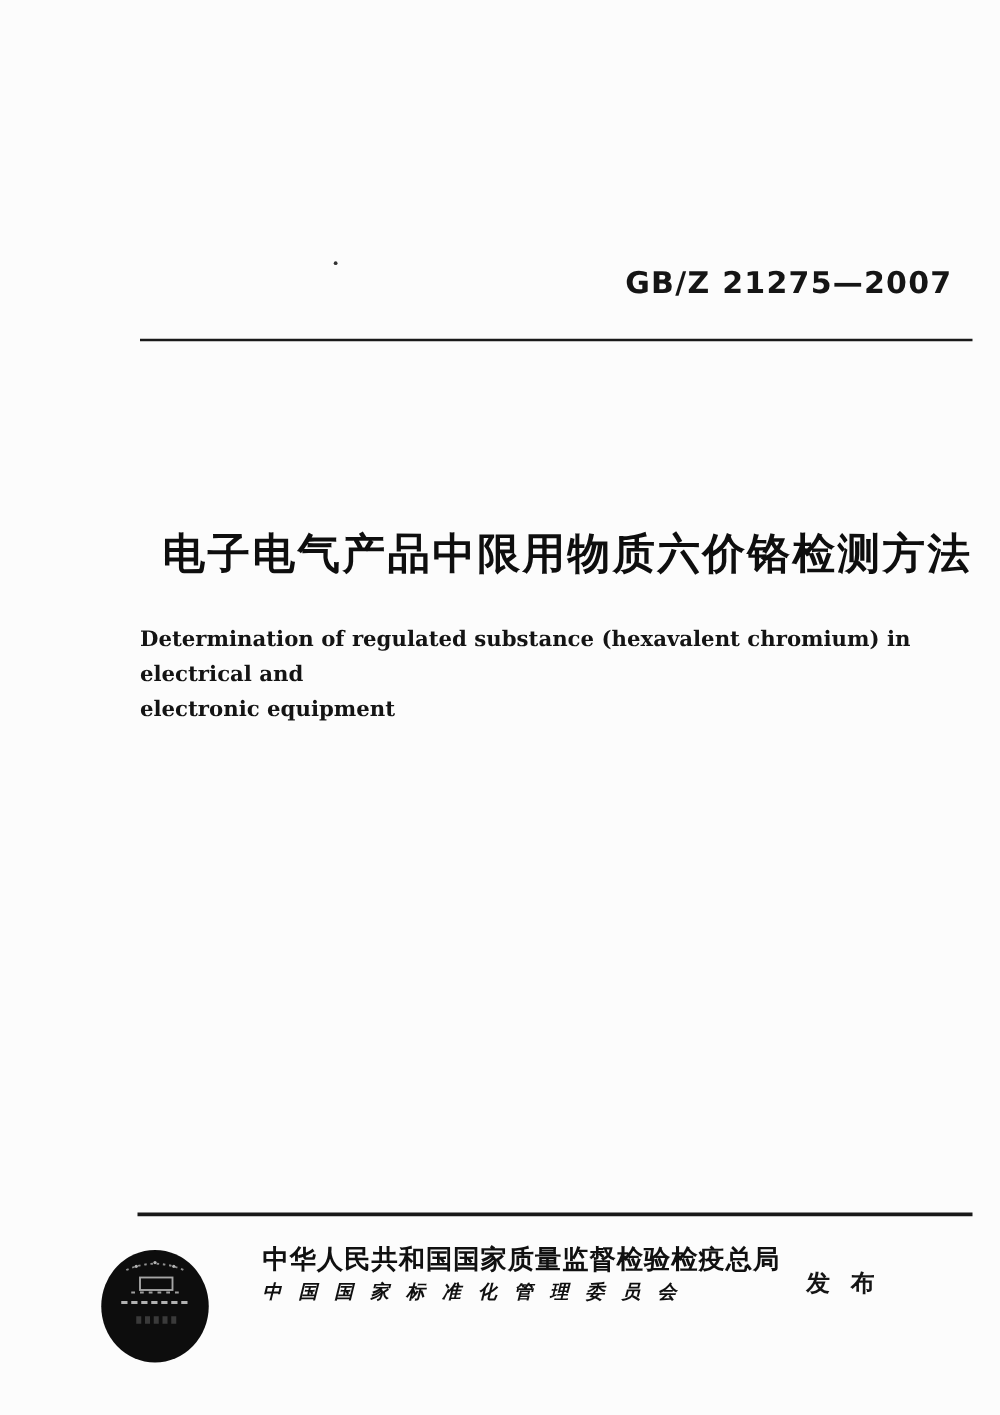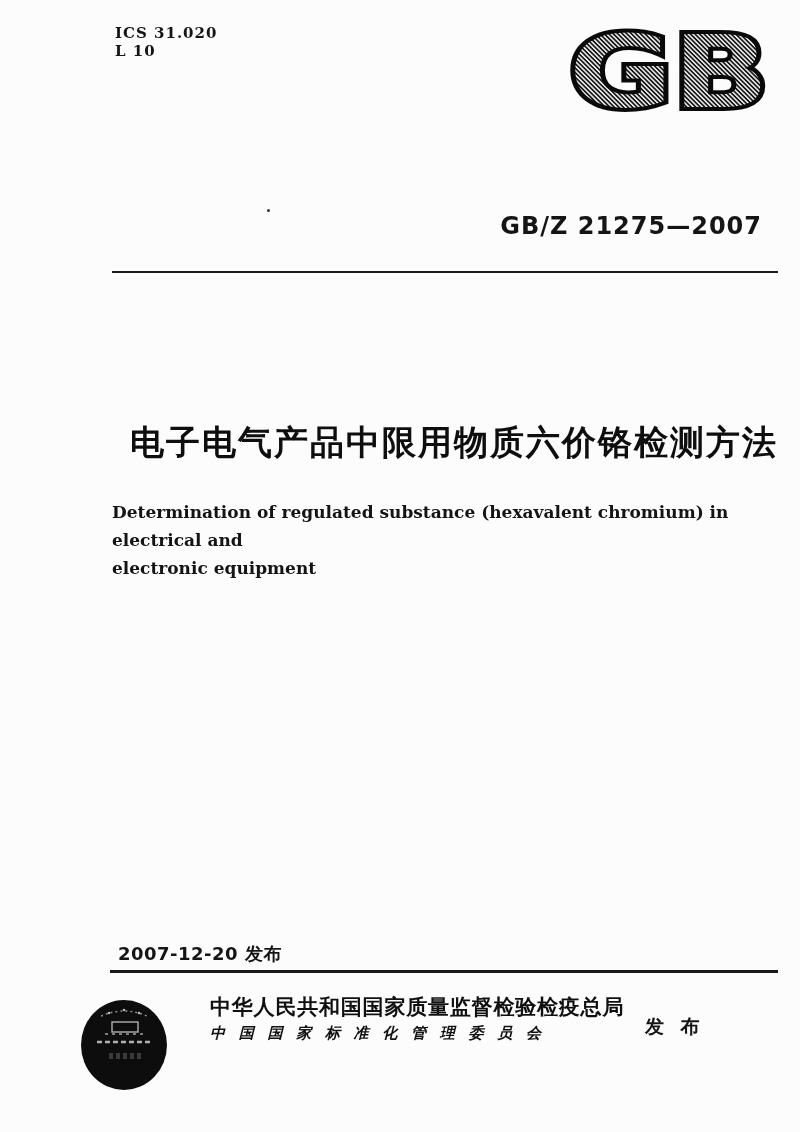--- a/index.html
+++ b/index.html
@@ -79,51 +79,35 @@
     font-weight:bold;font-size:19px;word-spacing:10px;white-space:nowrap;
   }
   
   .speck{position:absolute;left:267px;top:209px;width:3px;height:3px;background:#333;border-radius:50%;}
 </style>
 </head>
 <body>
 
 <div class="page">
 
-  <div class="ics-block">
-    <div>ICS 31.020</div>
-    <div>L 10</div>
-  </div>
 
-  <div class="gb-logo">
-    <svg width="206" height="90" viewBox="0 0 206 90" xmlns="http://www.w3.org/2000/svg">
-      <defs>
-        <pattern id="hatch" patternUnits="userSpaceOnUse" width="3.2" height="3.2" patternTransform="rotate(45)">
-          <rect width="3.2" height="3.2" fill="#f2f2f2"></rect>
-          <rect width="3.2" height="1.7" fill="#161616"></rect>
-        </pattern>
-      </defs>
-      <text x="3" y="81" font-family="'DejaVu Sans', sans-serif" font-weight="bold" font-size="100" textLength="200" lengthAdjust="spacingAndGlyphs" stroke="#0a0a0a" stroke-width="8" paint-order="stroke" fill="url(#hatch)">GB</text>
-    </svg>
-  </div>
 
 
   <div class="std-number">GB/Z 21275—2007</div>
   <div class="speck"></div>
 
   <div class="rule-1"></div>
 
   <div class="main-title">电子电气产品中限用物质六价铬检测方法</div>
 
   <div class="en-title">
     <div>Determination of regulated substance (hexavalent chromium) in electrical and</div>
     <div>electronic equipment</div>
   </div>
 
-  <div class="issue-date">2007-12-20 发布</div>
 
   <div class="rule-2"></div>
 
   <div class="emblem">
     <svg width="90" height="94" viewBox="0 0 90 94" xmlns="http://www.w3.org/2000/svg">
       <ellipse cx="45" cy="47" rx="43" ry="45" fill="#0d0d0d"></ellipse>
       <g opacity="0.75">
         <path d="M18 44 H74" stroke="#e8e8e8" stroke-width="2.5" stroke-dasharray="5 3"></path>
         <path d="M26 36 H66" stroke="#cfcfcf" stroke-width="1.5" stroke-dasharray="3 4"></path>
         <rect x="33" y="24" width="26" height="10" fill="none" stroke="#d8d8d8" stroke-width="1.5"></rect>

